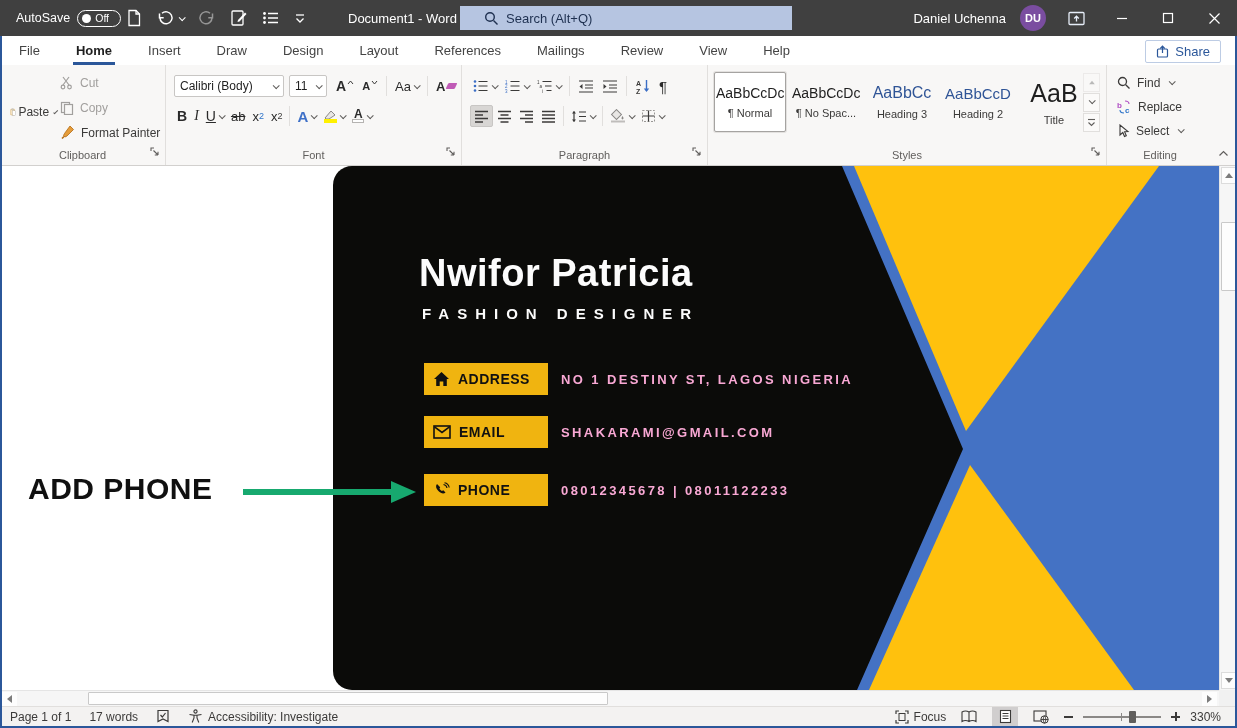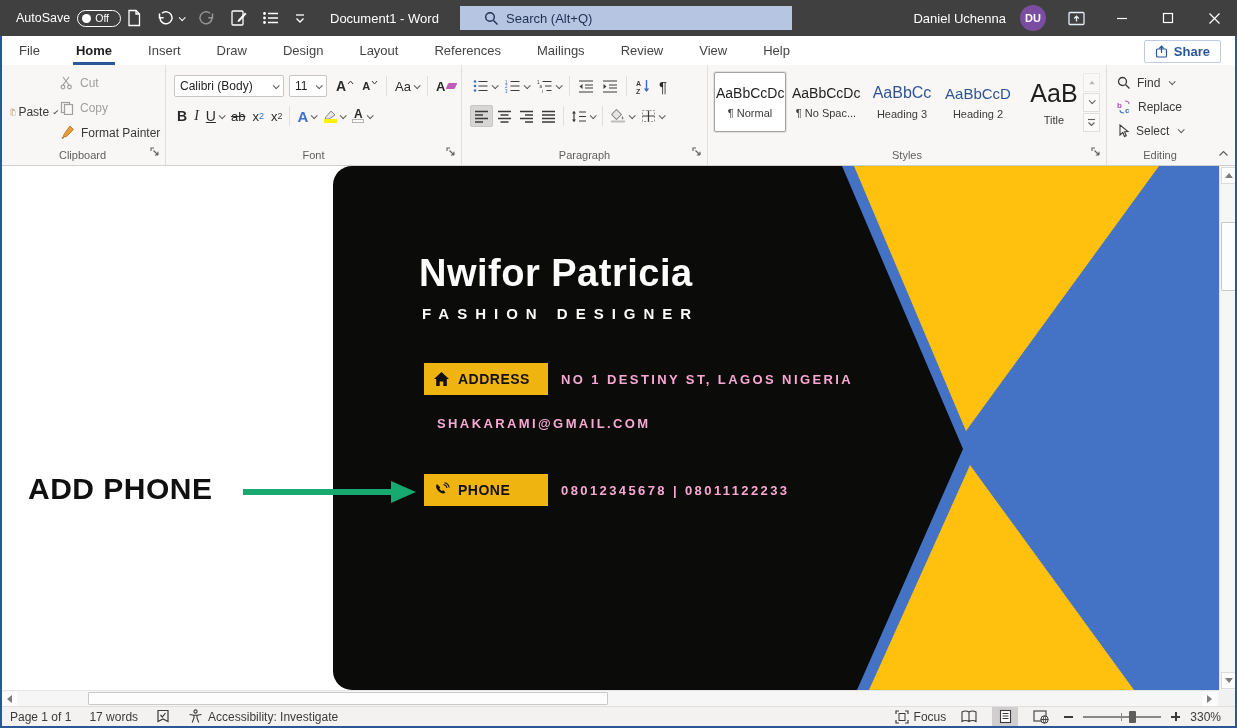--- a/index.html
+++ b/index.html
@@ -15,35 +15,35 @@
 
   
   .titlebar { position:absolute; left:0; top:0; width:1237px; height:36px; background:#404040; color:#fff; z-index:40; }
   .autosave { position:absolute; left:16px; top:0; height:36px; display:flex; align-items:center; gap:7px; }
   .as-label { font-size:12.5px; color:#fff; }
   .as-toggle { width:44px; height:17px; border:1px solid #fff; border-radius:9px; display:flex; align-items:center; padding:0 4px; gap:4px; cursor:pointer; }
   .as-knob { width:9px; height:9px; border-radius:50%; background:#fff; }
   .as-state { font-size:10.5px; color:#fff; }
   .qat { position:absolute; left:126px; top:0; height:36px; display:flex; align-items:center; gap:14px; }
   .qat .qbtn { display:flex; align-items:center; gap:2px; cursor:pointer; }
-  .doc-title { position:absolute; left:330px; top:0; height:36px; display:flex; align-items:center; font-size:13px; color:#fff; }
+  .doc-title { position:absolute; left:348px; top:0; height:36px; display:flex; align-items:center; font-size:13px; color:#fff; }
   .searchbox { position:absolute; left:460px; top:6px; width:332px; height:24px; background:#B6C5E1; border-radius:0; display:flex; align-items:center; gap:10px; padding-left:24px; cursor:text; }
   .searchbox span { font-size:13px; color:#1E3050; }
   .tb-right { position:absolute; right:0; top:0; height:36px; display:flex; align-items:center; }
   .user-name { font-size:13px; color:#fff; margin-right:14px; }
   .avatar { width:26px; height:26px; border-radius:50%; background:#7A4DA0; color:#fff; font-size:11px; font-weight:bold; display:flex; align-items:center; justify-content:center; margin-right:22px; cursor:pointer; }
   .winbtn { width:46px; height:36px; display:flex; align-items:center; justify-content:center; cursor:pointer; }
   .ribbondisp { margin-right:14px; cursor:pointer; display:flex; }
 
   
   .tabrow { position:absolute; left:0; top:36px; width:1237px; height:29px; background:#fff; display:flex; align-items:center; padding-left:16px; gap:30px; }
   .tab { position:relative; font-size:13px; color:#444; height:29px; display:flex; align-items:center; padding:0 3px; cursor:pointer; }
   .tab.active { color:#1F1F1F; font-weight:bold; }
   .tab.active::after { content:""; position:absolute; left:0; right:0; bottom:0; height:3px; background:#2B579A; }
-  .share-btn { position:absolute; right:16px; top:4px; height:23px; border:1px solid #BDCCE4; background:#fff; border-radius:2px; display:flex; align-items:center; gap:6px; padding:0 10px; color:#2B579A; font-size:13px; font-weight:bold; cursor:pointer; }
+  .share-btn { position:absolute; right:16px; top:4px; height:23px; border:1px solid #BDCCE4; background:#fff; border-radius:2px; display:flex; align-items:center; gap:6px; padding:0 10px; color:#2B579A; font-size:13px; font-weight:normal; cursor:pointer; }
 
   
   .ribbon { position:absolute; left:0; top:65px; width:1237px; height:101px; background:#F8F7F6; border-bottom:1px solid #D2D0CE; }
   .rgroup { position:absolute; top:0; height:100px; border-right:1px solid #E1DFDD; }
   .rgroup .glabel { position:absolute; bottom:4px; left:0; right:0; text-align:center; font-size:11px; color:#605E5C; }
   .launcher { position:absolute; bottom:4px; right:5px; cursor:pointer; }
   .rbtn { display:inline-flex; align-items:center; justify-content:center; height:22px; padding:0 3px; border-radius:2px; cursor:pointer; color:#3B3A39; font-size:13px; }
   .rbtn.sel { background:#D8D6D4; border:1px solid #C8C6C4; }
   .chev { display:inline-block; width:5px; height:5px; border-right:1.2px solid #605E5C; border-bottom:1.2px solid #605E5C; transform:rotate(45deg) translateY(-1px); margin-left:3px; }
   .vsep { width:1px; height:20px; background:#E1DFDD; margin:0 3px; align-self:center; }
@@ -580,20 +580,27 @@
         <div class="badge">
           <svg width="17" height="16" viewBox="0 0 17 16">
               <path d="M8.5 1 L16 8 H13.8 V15 H10.3 V10.5 H6.7 V15 H3.2 V8 H1 Z" fill="#111"></path>
             </svg>
           <span class="blab">ADDRESS</span>
         </div>
         <span class="cval">NO 1 DESTINY ST, LAGOS NIGERIA</span>
       </div>
 
       <div class="crow" style="top:250px">
+        <div class="badge">
+          <svg width="18" height="14" viewBox="0 0 18 14">
+              <rect x="1" y="1" width="16" height="12" fill="none" stroke="#111" stroke-width="1.6"></rect>
+              <path d="M1.5 1.8 L9 7.5 L16.5 1.8" fill="none" stroke="#111" stroke-width="1.6"></path>
+            </svg>
+          <span class="blab">EMAIL</span>
+        </div>
         <span class="cval">SHAKARAMI@GMAIL.COM</span>
       </div>
 
       <div class="crow" style="top:308px">
         <div class="badge">
           <svg width="17" height="17" viewBox="0 0 17 17">
               <path d="M4 2 C2.4 3.6 2.8 6.5 5.4 9.1 C8 11.7 10.9 12.1 12.5 10.5 L10.3 8.3 L8.9 9 C8.1 8.8 6.7 7.4 6.5 6.6 L7.2 5.2 Z" fill="#111"></path>
               <path d="M10.5 2.5 q3 0.5 3.5 3.5 M11.5 0.8 q4 0.7 4.7 4.7" fill="none" stroke="#111" stroke-width="1.1"></path>
             </svg>
           <span class="blab">PHONE</span>

